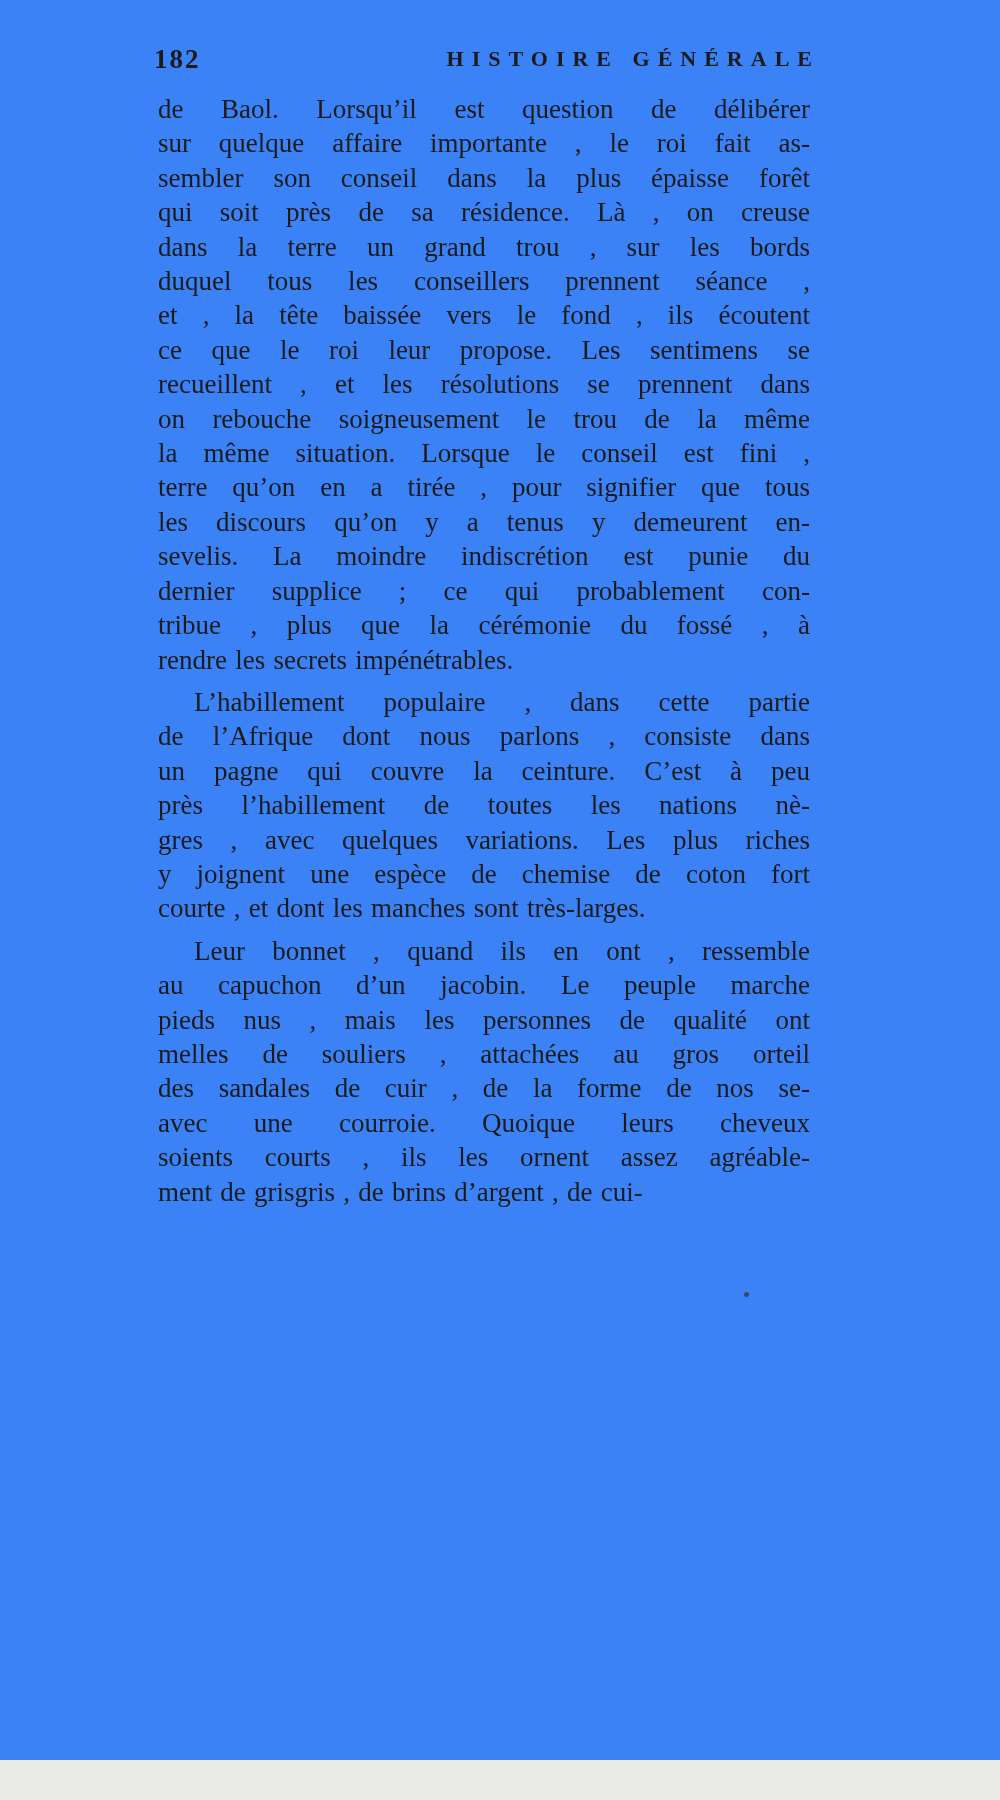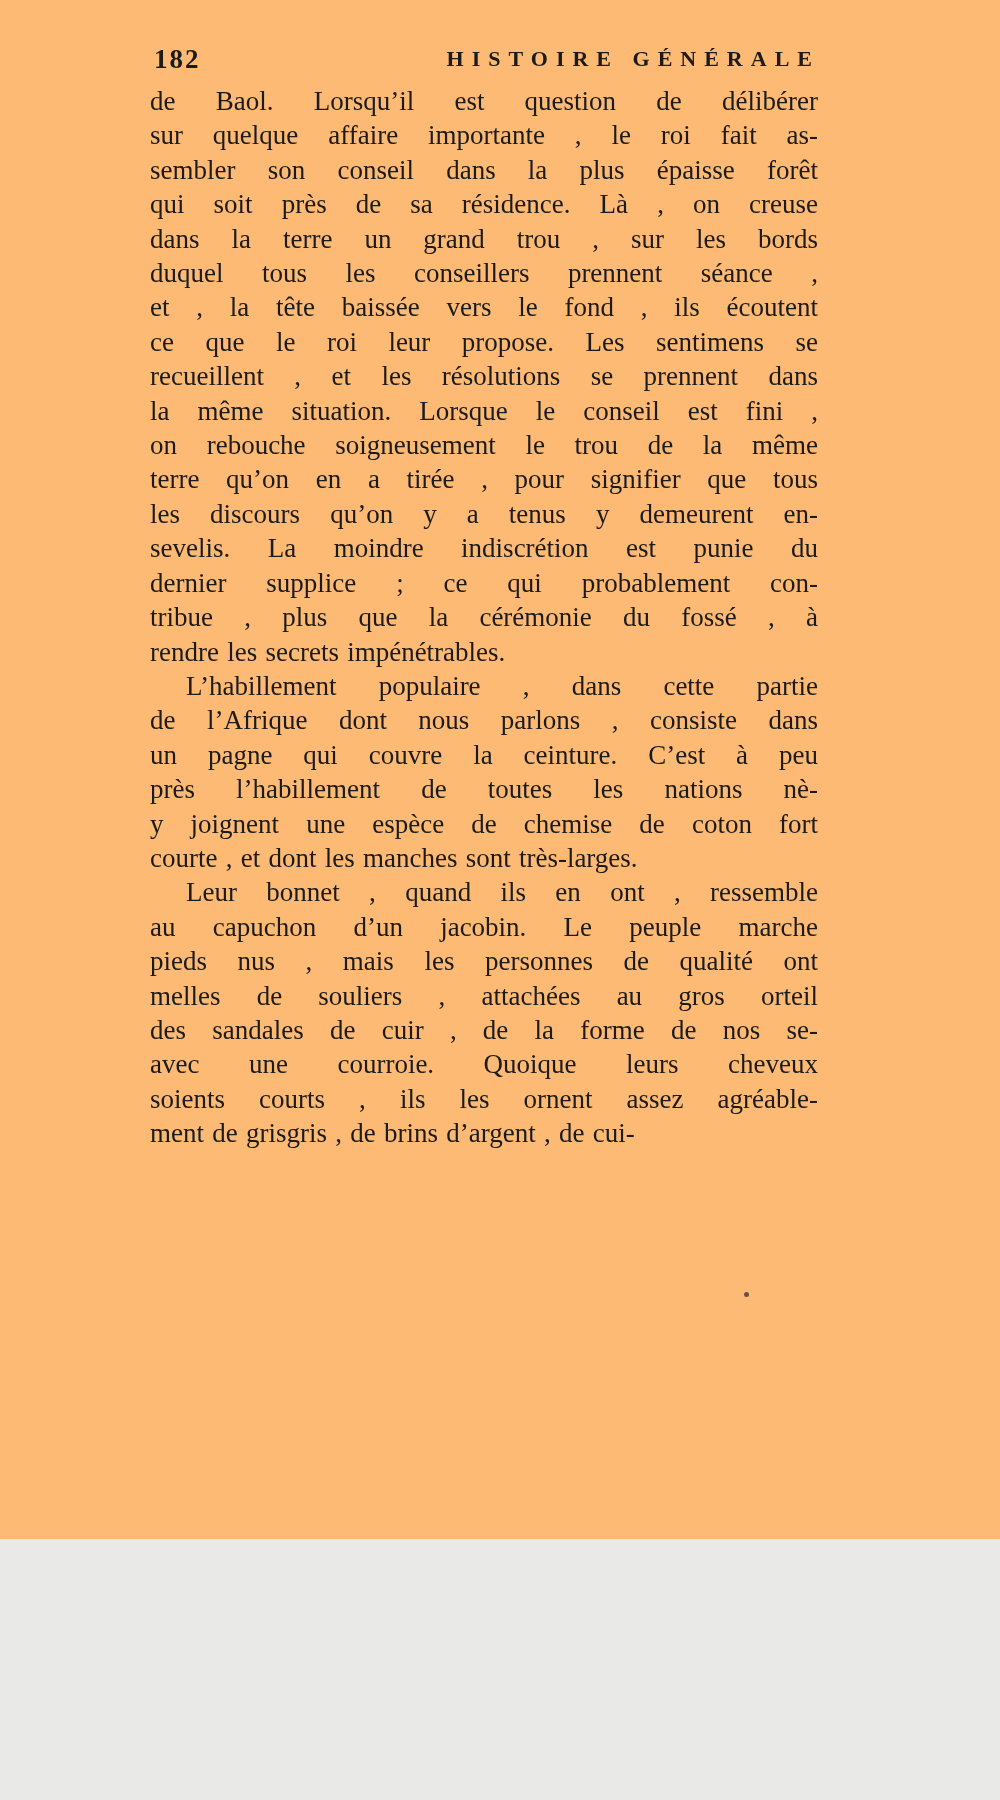--- a/index.html
+++ b/index.html
@@ -3,23 +3,23 @@
 <meta charset="utf-8">
 <style>
   html, body {
     margin: 0;
     padding: 0;
     background: #e9e9e7;
   }
   .scan-page {
     position: relative;
     width: 1000px;
-    height: 1539px;
+    height: 1760px;
     margin: 0 auto;
-    background: #fdba74;
+    background: #3b82f6;
     font-family: "Liberation Serif", "DejaVu Serif", serif;
     color: #1b1b1b;
     overflow: hidden;
   }
   .page-header {
     position: absolute;
     top: 42px;
     left: 150px;
     width: 670px;
     height: 40px;
@@ -43,21 +43,21 @@
   }
   .page-body {
     position: absolute;
     top: 84px;
     left: 150px;
     width: 668px;
     font-size: 27px;
     line-height: 34.4px;
     word-spacing: 1.5px;
   }
-  .para { margin: 0; }
+  .para { margin: 8px; }
   .text-line {
     text-align: justify;
     text-align-last: justify;
     white-space: normal;
   }
   .text-line.last {
     text-align: right;
     text-align-last: left;
   }
   .text-line.indent {
@@ -88,34 +88,35 @@
       <div class="para">
         <div class="text-line">de Baol. Lorsqu’il est question de délibérer</div>
         <div class="text-line">sur quelque affaire importante , le roi fait as-</div>
         <div class="text-line">sembler son conseil dans la plus épaisse forêt</div>
         <div class="text-line">qui soit près de sa résidence. Là , on creuse</div>
         <div class="text-line">dans la terre un grand trou , sur les bords</div>
         <div class="text-line">duquel tous les conseillers prennent séance ,</div>
         <div class="text-line">et , la tête baissée vers le fond , ils écoutent</div>
         <div class="text-line">ce que le roi leur propose. Les sentimens se</div>
         <div class="text-line">recueillent , et les résolutions se prennent dans</div>
+        <div class="text-line">on rebouche soigneusement le trou de la même</div>
         <div class="text-line">la même situation. Lorsque le conseil est fini ,</div>
-        <div class="text-line">on rebouche soigneusement le trou de la même</div>
         <div class="text-line">terre qu’on en a tirée , pour signifier que tous</div>
         <div class="text-line">les discours qu’on y a tenus y demeurent en-</div>
         <div class="text-line">sevelis. La moindre indiscrétion est punie du</div>
         <div class="text-line">dernier supplice ; ce qui probablement con-</div>
         <div class="text-line">tribue , plus que la cérémonie du fossé , à</div>
         <div class="text-line last">rendre les secrets impénétrables.</div>
       </div>
       <div class="para">
         <div class="text-line indent">L’habillement populaire , dans cette partie</div>
         <div class="text-line">de l’Afrique dont nous parlons , consiste dans</div>
         <div class="text-line">un pagne qui couvre la ceinture. C’est à peu</div>
         <div class="text-line">près l’habillement de toutes les nations nè-</div>
+        <div class="text-line">gres , avec quelques variations. Les plus riches</div>
         <div class="text-line">y joignent une espèce de chemise de coton fort</div>
         <div class="text-line last">courte , et dont les manches sont très-larges.</div>
       </div>
       <div class="para">
         <div class="text-line indent">Leur bonnet , quand ils en ont , ressemble</div>
         <div class="text-line">au capuchon d’un jacobin. Le peuple marche</div>
         <div class="text-line">pieds nus , mais les personnes de qualité ont</div>
         <div class="text-line">melles de souliers , attachées au gros orteil</div>
         <div class="text-line">des sandales de cuir , de la forme de nos se-</div>
         <div class="text-line">avec une courroie. Quoique leurs cheveux</div>

